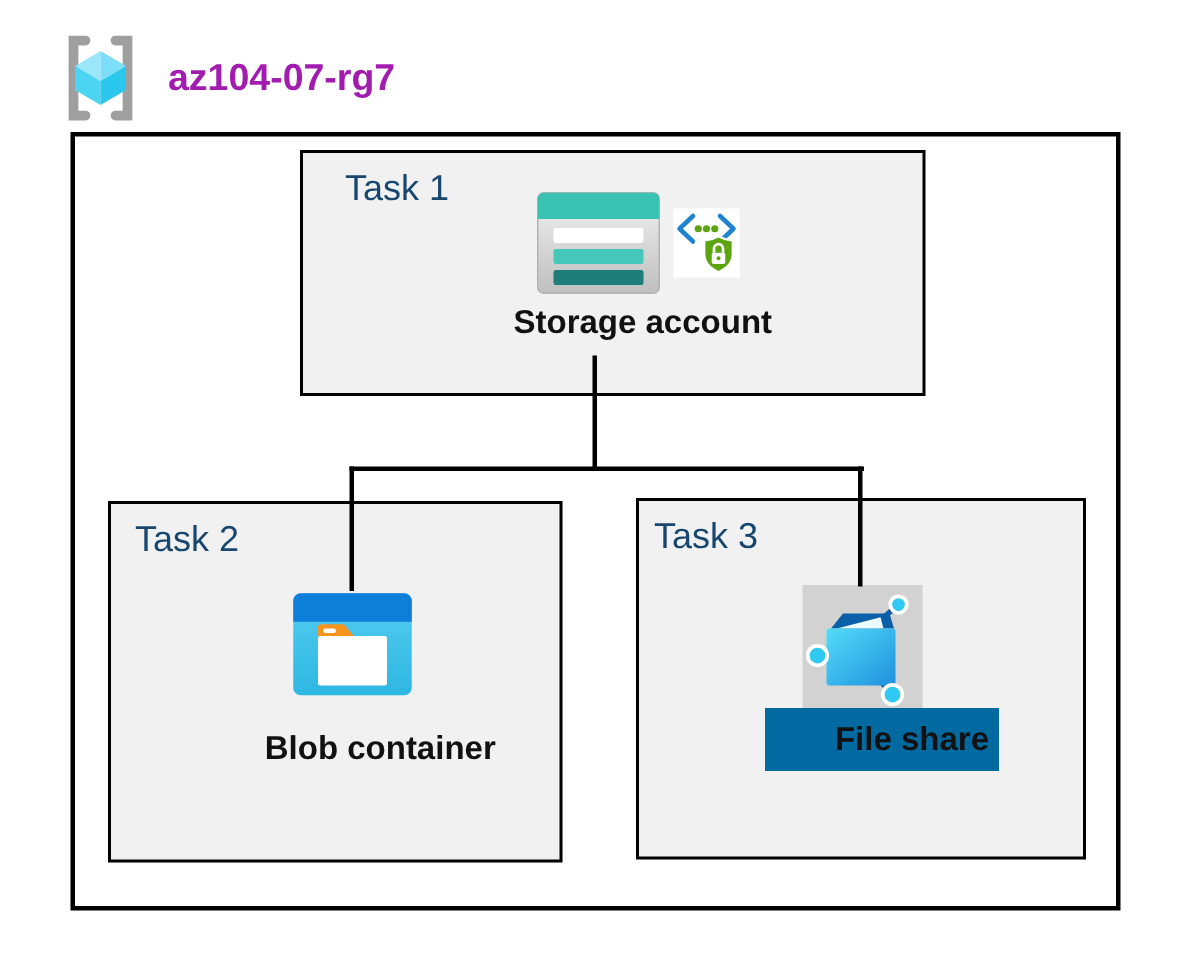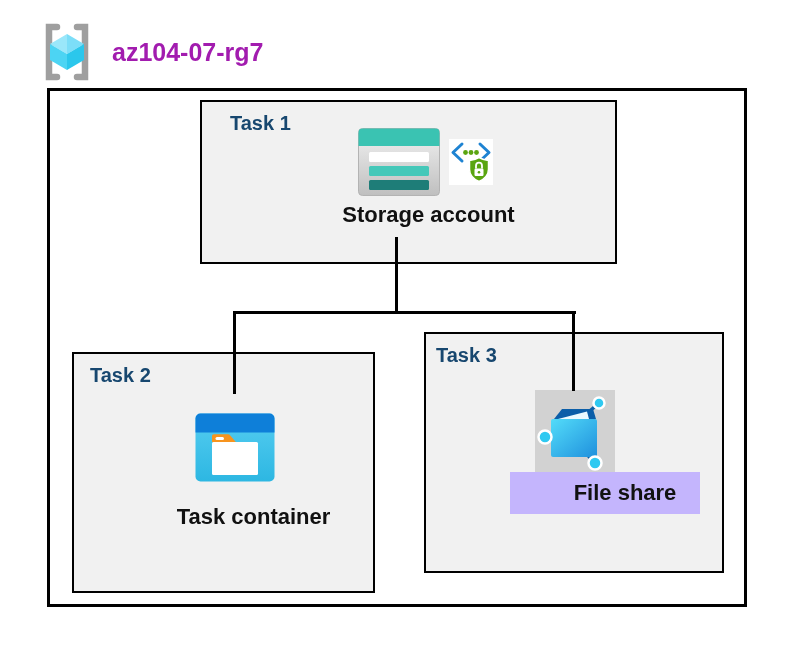--- a/index.html
+++ b/index.html
@@ -17,40 +17,40 @@
   .rg-box{
     position:absolute;left:47px;top:88px;width:700px;height:519px;
     border:3px solid #000;box-sizing:border-box;background:#fff;
   }
   
   .task-box{
     position:absolute;background:#f1f1f1;border:2px solid #000;
     box-sizing:border-box;
   }
   .task-label{
-    position:absolute;font-size:20px;font-weight:bold;color:#17476f;
+    position:absolute;font-size:24px;font-weight:normal;color:#17476f;
     white-space:nowrap;
   }
   .res-label{
     position:absolute;font-size:22px;font-weight:bold;color:#111;
     text-align:center;white-space:nowrap;margin-left:40px;
   }
   #task1{left:200px;top:100px;width:417px;height:164px;}
-  #task2{left:72px;top:352px;width:303px;height:241px;}
+  #task2{left:72px;top:334px;width:303px;height:241px;}
   #task3{left:424px;top:332px;width:300px;height:241px;}
   
   .conn{position:absolute;background:#000;z-index:6;}
   
   .fs-icon-plate{
     position:absolute;left:109px;top:56px;width:80px;height:82px;
     background:#d2d2d2;z-index:3;
   }
   .fs-label-plate{
-    position:absolute;left:84px;top:138px;width:190px;height:42px;
-    background:#c4b5fd;z-index:3;
+    position:absolute;left:84px;top:138px;width:156px;height:42px;
+    background:#0369a1;z-index:3;
   }
   .fs-label-plate .res-label{
     position:static;display:block;line-height:42px;text-align:center;
   }
   svg{display:block;}
 </style>
 </head>
 <body>
 
 <div class="stage">
@@ -120,21 +120,21 @@
           </linearGradient>
         </defs>
         <rect x="0.5" y="0.5" width="79" height="68" rx="5" fill="url(#bl)"></rect>
         <path d="M5.5,0.5 h69 a5,5 0 0 1 5,5 v14 h-79 v-14 a5,5 0 0 1 5,-5 z" fill="#0e7fd9"></path>
         <rect x="17" y="29" width="46" height="33" rx="1.5" fill="#ffffff"></rect>
         <path d="M17,29 v-6 a1.8,1.8 0 0 1 1.8,-1.8 h14.5 a2,2 0 0 1 1.5,0.7 l6,7.1 z" fill="#f7941e"></path>
         <rect x="20.5" y="24" width="8.5" height="3" rx="1.5" fill="#ffffff"></rect>
       </svg>
     </div>
 
-    <div class="res-label" style="left:20px;right:0;top:150px;">Task container</div>
+    <div class="res-label" style="left:20px;right:0;top:150px;">Blob container</div>
   </div>
 
   <div class="task-box" id="task3">
     <div class="task-label" style="left:10px;top:10px;">Task 3</div>
 
     <div class="fs-icon-plate">
       <svg width="80" height="82" viewBox="0 0 80 82">
         <line x1="50" y1="25" x2="63" y2="14" stroke="#0b5ea8" stroke-width="3.5"></line>
         <line x1="16" y1="48" x2="10" y2="47" stroke="#0b5ea8" stroke-width="3.5"></line>
         <line x1="50" y1="62" x2="59" y2="72" stroke="#0b5ea8" stroke-width="3.5"></line>

